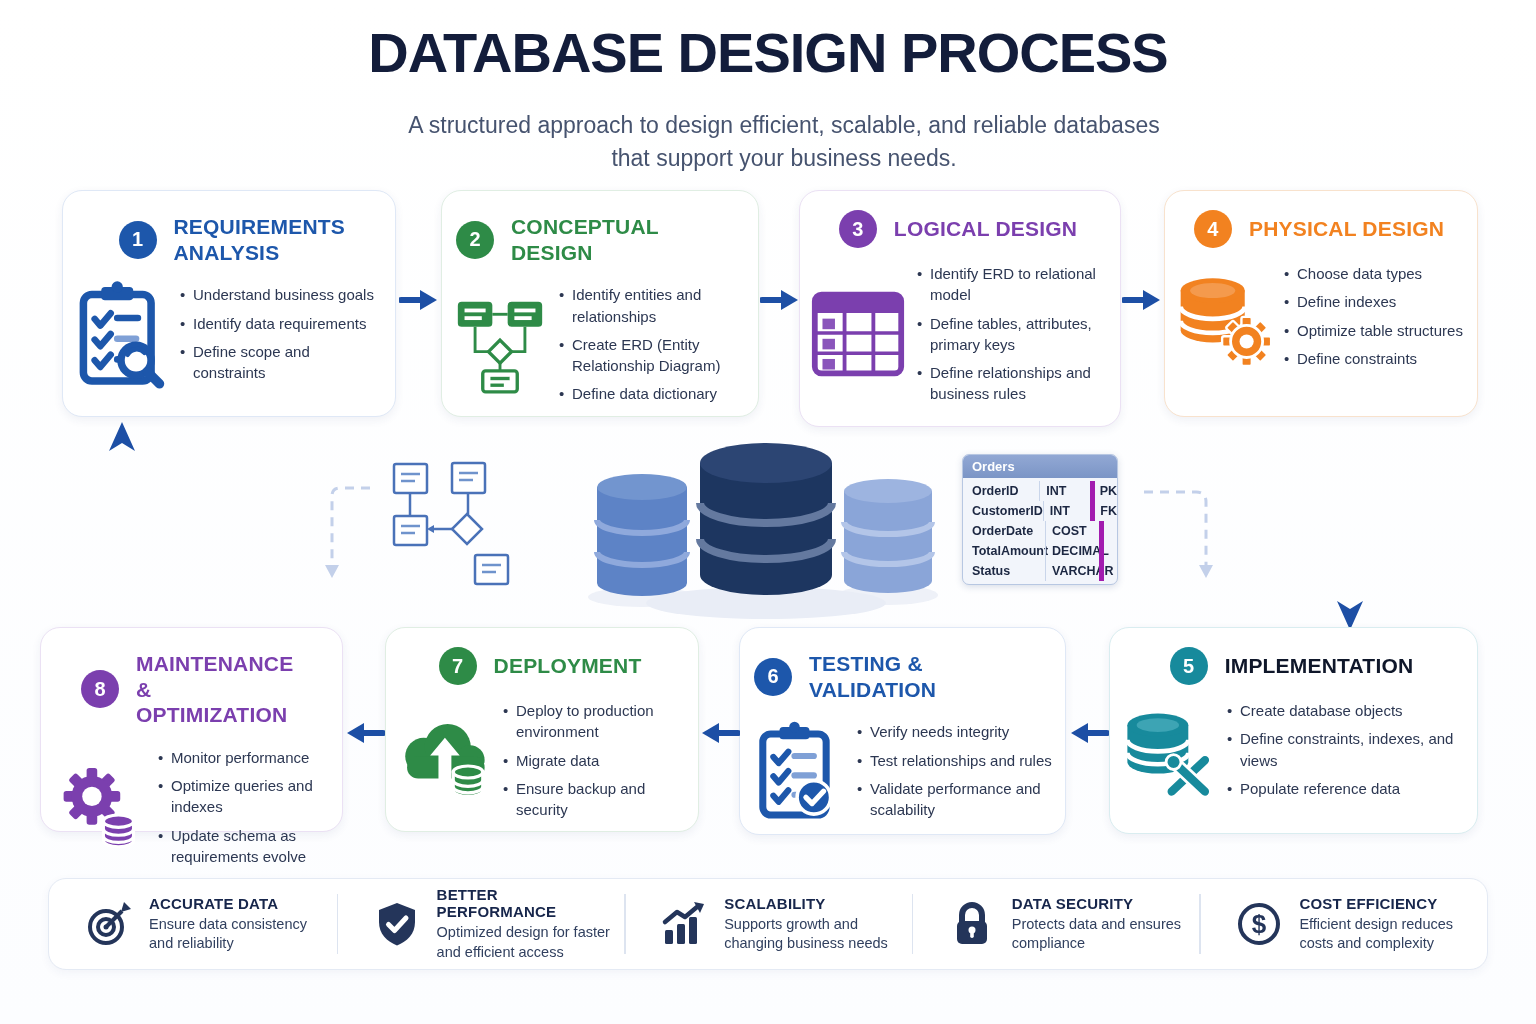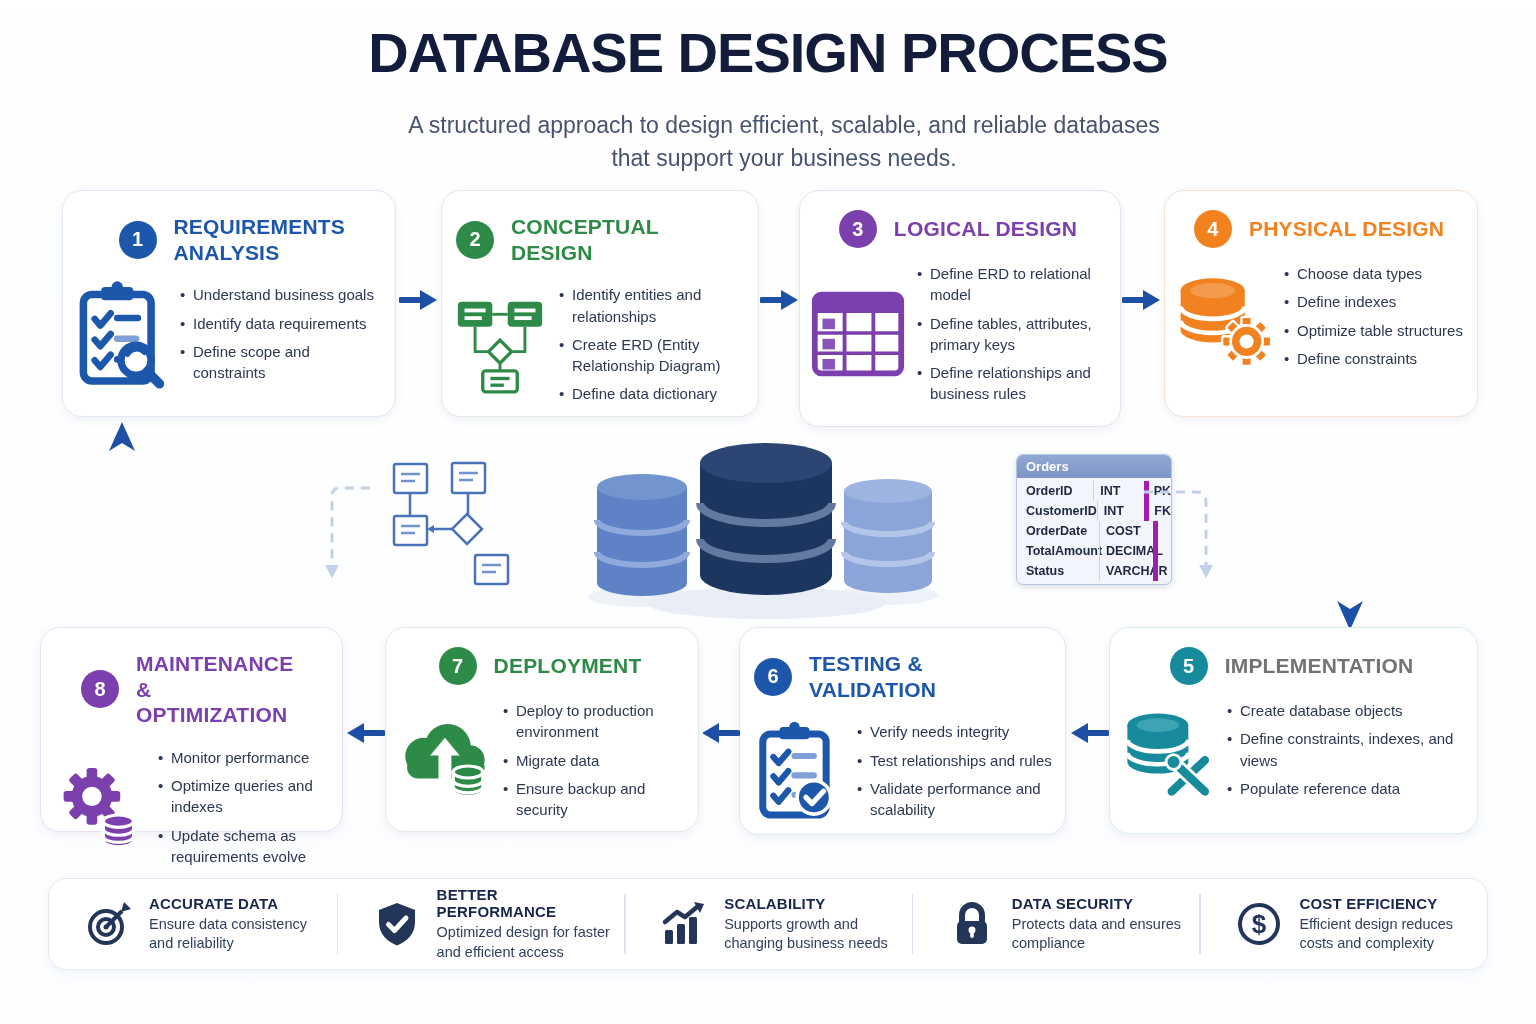--- a/index.html
+++ b/index.html
@@ -24,26 +24,26 @@
   .card-body{display:flex;align-items:center;gap:4px;padding:8px 10px 0 10px;}
   .icon-box{flex:0 0 96px;display:flex;justify-content:center;}
   .card ul{list-style:none;margin:0;padding:0 2px 0 6px;flex:1;}
   .card li{position:relative;padding-left:14px;font-size:15px;color:#2c3752;line-height:1.42;margin:7px 0;}
   .card li::before{content:"\2022";position:absolute;left:1px;color:#2c3752;}
 
   .acc-blue   h2{color:#1d57ab}.acc-blue   .badge{background:#1d57ab}.acc-blue  {border-color:#dfe8f6}
   .acc-green  h2{color:#2e8b47}.acc-green  .badge{background:#2e8b47}.acc-green {border-color:#e0eee3}
   .acc-purple h2{color:#7b3fae}.acc-purple .badge{background:#7b3fae}.acc-purple{border-color:#ebe1f4}
   .acc-orange h2{color:#f28220}.acc-orange .badge{background:#f28220}.acc-orange{border-color:#f8e2cd}
-  .acc-teal   h2{color:#737373}.acc-teal   .badge{background:#178a9c}.acc-teal  {border-color:#d9edf0}
+  .acc-teal   h2{color:#0f172a}.acc-teal   .badge{background:#178a9c}.acc-teal  {border-color:#d9edf0}
 
   .abs{position:absolute;}
 
   
-  .orders{position:absolute;left:1016px;top:454px;width:154px;border:1px solid #b7c7e2;border-radius:7px;
+  .orders{position:absolute;left:962px;top:454px;width:154px;border:1px solid #b7c7e2;border-radius:7px;
           overflow:hidden;background:#f2f5fb;box-shadow:0 2px 7px rgba(50,70,120,.18);font-size:12.5px;}
   .orders-head{background:linear-gradient(#92a8d4,#7b95c6);color:#fff;font-weight:700;padding:4px 9px;font-size:13px;}
   .orders-body{padding:3px 0;}
   .orow{display:flex;color:#1c2742;line-height:20px;font-weight:bold;}
   .orow .f{width:73px;padding-left:9px;}
   .orow .t{width:47px;border-left:1px solid #c9d5ea;padding-left:6px;white-space:nowrap;}
   .orow .k{flex:1;border-left:5px solid #a21caf;padding-left:5px;}
 
   
   .benefits{position:absolute;left:48px;top:878px;width:1440px;height:92px;background:#fff;
@@ -138,21 +138,21 @@
           <line x1="36" y1="24" x2="36" y2="87" stroke="#7b3fae" stroke-width="4"></line>
           <line x1="66" y1="24" x2="66" y2="87" stroke="#7b3fae" stroke-width="4"></line>
           <line x1="5" y1="45" x2="95" y2="45" stroke="#7b3fae" stroke-width="3.5"></line>
           <line x1="5" y1="66" x2="95" y2="66" stroke="#7b3fae" stroke-width="3.5"></line>
           <rect x="13" y="30" width="13" height="11" fill="#8a55bb"></rect>
           <rect x="13" y="51" width="13" height="11" fill="#8a55bb"></rect>
           <rect x="13" y="72" width="13" height="11" fill="#8a55bb"></rect>
         </svg>
       </div>
       <ul>
-        <li>Define ERD to relational model</li>
+        <li>Identify ERD to relational model</li>
         <li>Define tables, attributes, primary keys</li>
         <li>Define relationships and business rules</li>
       </ul>
     </div>
   </section>
 
   <section class="card acc-orange" style="left:1164px;top:190px;width:314px;height:227px">
     <div class="card-head">
       <span class="badge">4</span>
       <h2>PHYSICAL DESIGN</h2>

